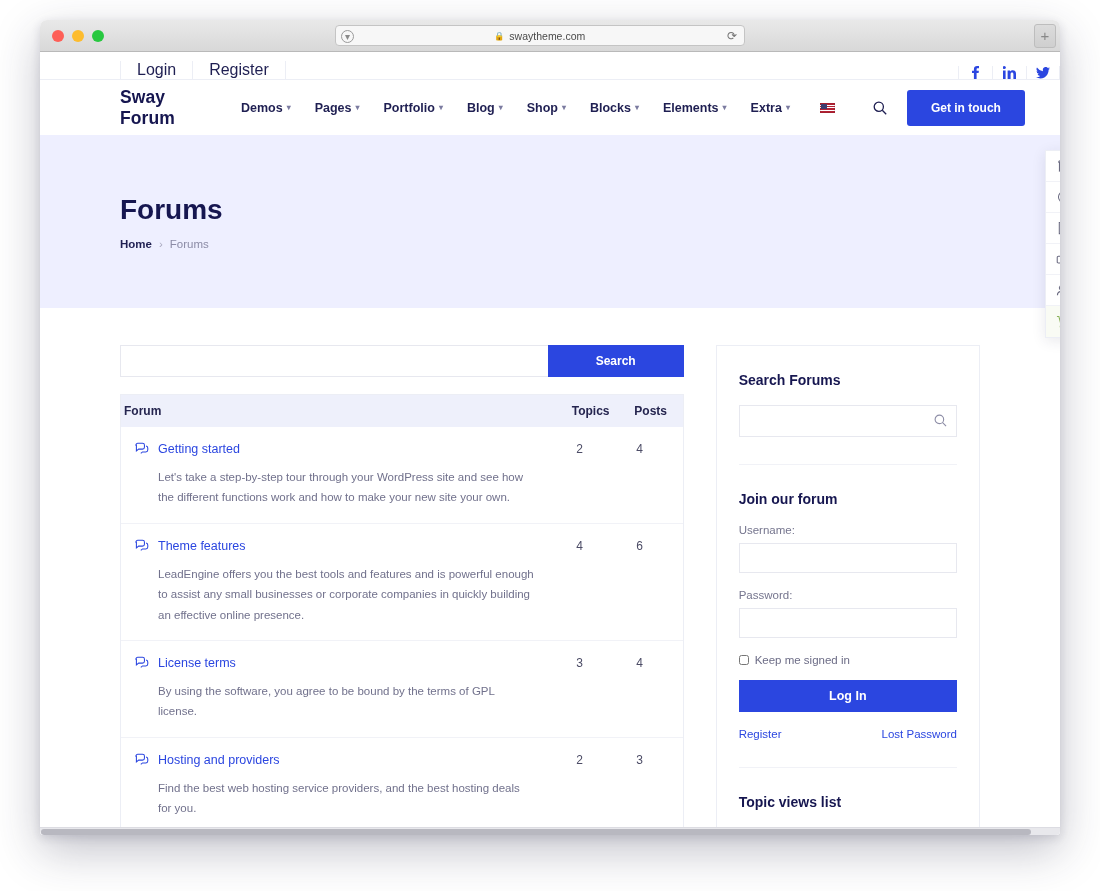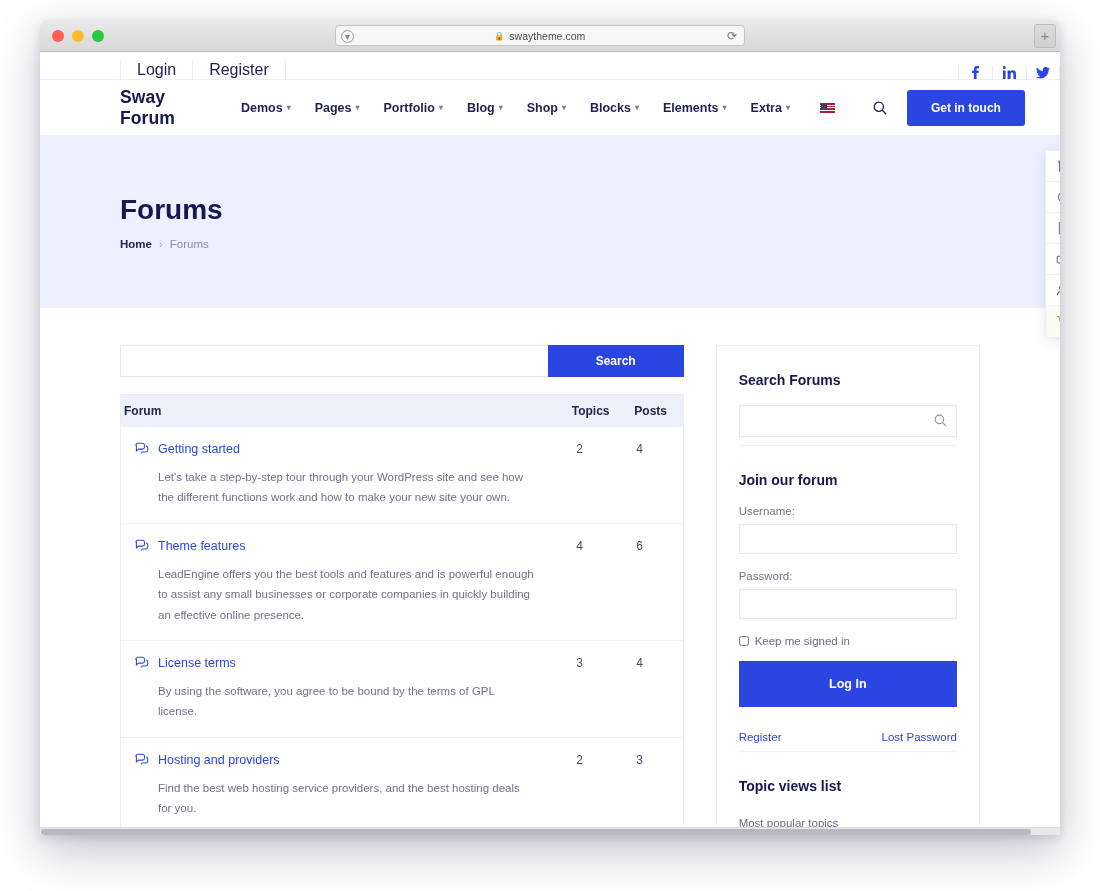--- a/index.html
+++ b/index.html
@@ -188,21 +188,21 @@
   .ft-desc {
     margin: 8px 0 0 23px;
     font-size: 11.5px; color:#71718c; line-height: 1.78;
     max-width: 382px;
   }
   
   .side-card {
     border: 1px solid #eceef5;
     padding: 26px 22px 0 22px;
   }
-  .widget { padding-bottom: 8px; border-bottom: 1px solid #f1f2f7; }
+  .widget { padding-bottom: 27px; border-bottom: 1px solid #f1f2f7; }
   .widget:last-child { border-bottom:none; }
   .widget + .widget { padding-top: 26px; }
   .widget h3 {
     margin: 0 0 17px 0;
     font-size: 14px; font-weight: bold; color:#161650;
   }
   .side-search { position: relative; }
   .side-search input {
     width: 100%; height: 32px;
     border: 1px solid #e7e8ef;
@@ -220,24 +220,24 @@
     width: 100%; height: 30px;
     border: 1px solid #e7e8ef;
     margin-bottom: 16px;
     font-size: 12px; font-family:inherit; padding: 0 10px;
     outline:none; color:#33334d;
   }
   .keep-row { display:flex; align-items:center; gap:6px; margin-bottom: 14px; }
   .keep-row input { width:10px; height:10px; margin:0; }
   .keep-row label { font-size: 11.5px; color:#6c6c86; }
   .login-btn {
-    width: 100%; height: 46px;
+    width: 100%; height: 32px;
     background:#2b46e0; color:#fff; border:none;
     font-size: 12.5px; font-weight:600; cursor:pointer;
-    font-family: inherit; margin-bottom: 24px; text-align: center;
+    font-family: inherit; margin-bottom: 16px; text-align: center;
   }
   .login-links { display:flex; justify-content:space-between; }
   .login-links a { font-size:11.5px; color:#2b46e0; text-decoration:none; }
   .topic-list { list-style:none; margin:0; padding:0; }
   .topic-list li { font-size:11.5px; color:#6c6c86; line-height: 2.1; }
   
   .float-tabs {
     position: absolute;
     right: -22px; top: 98px;
     width: 37px;

